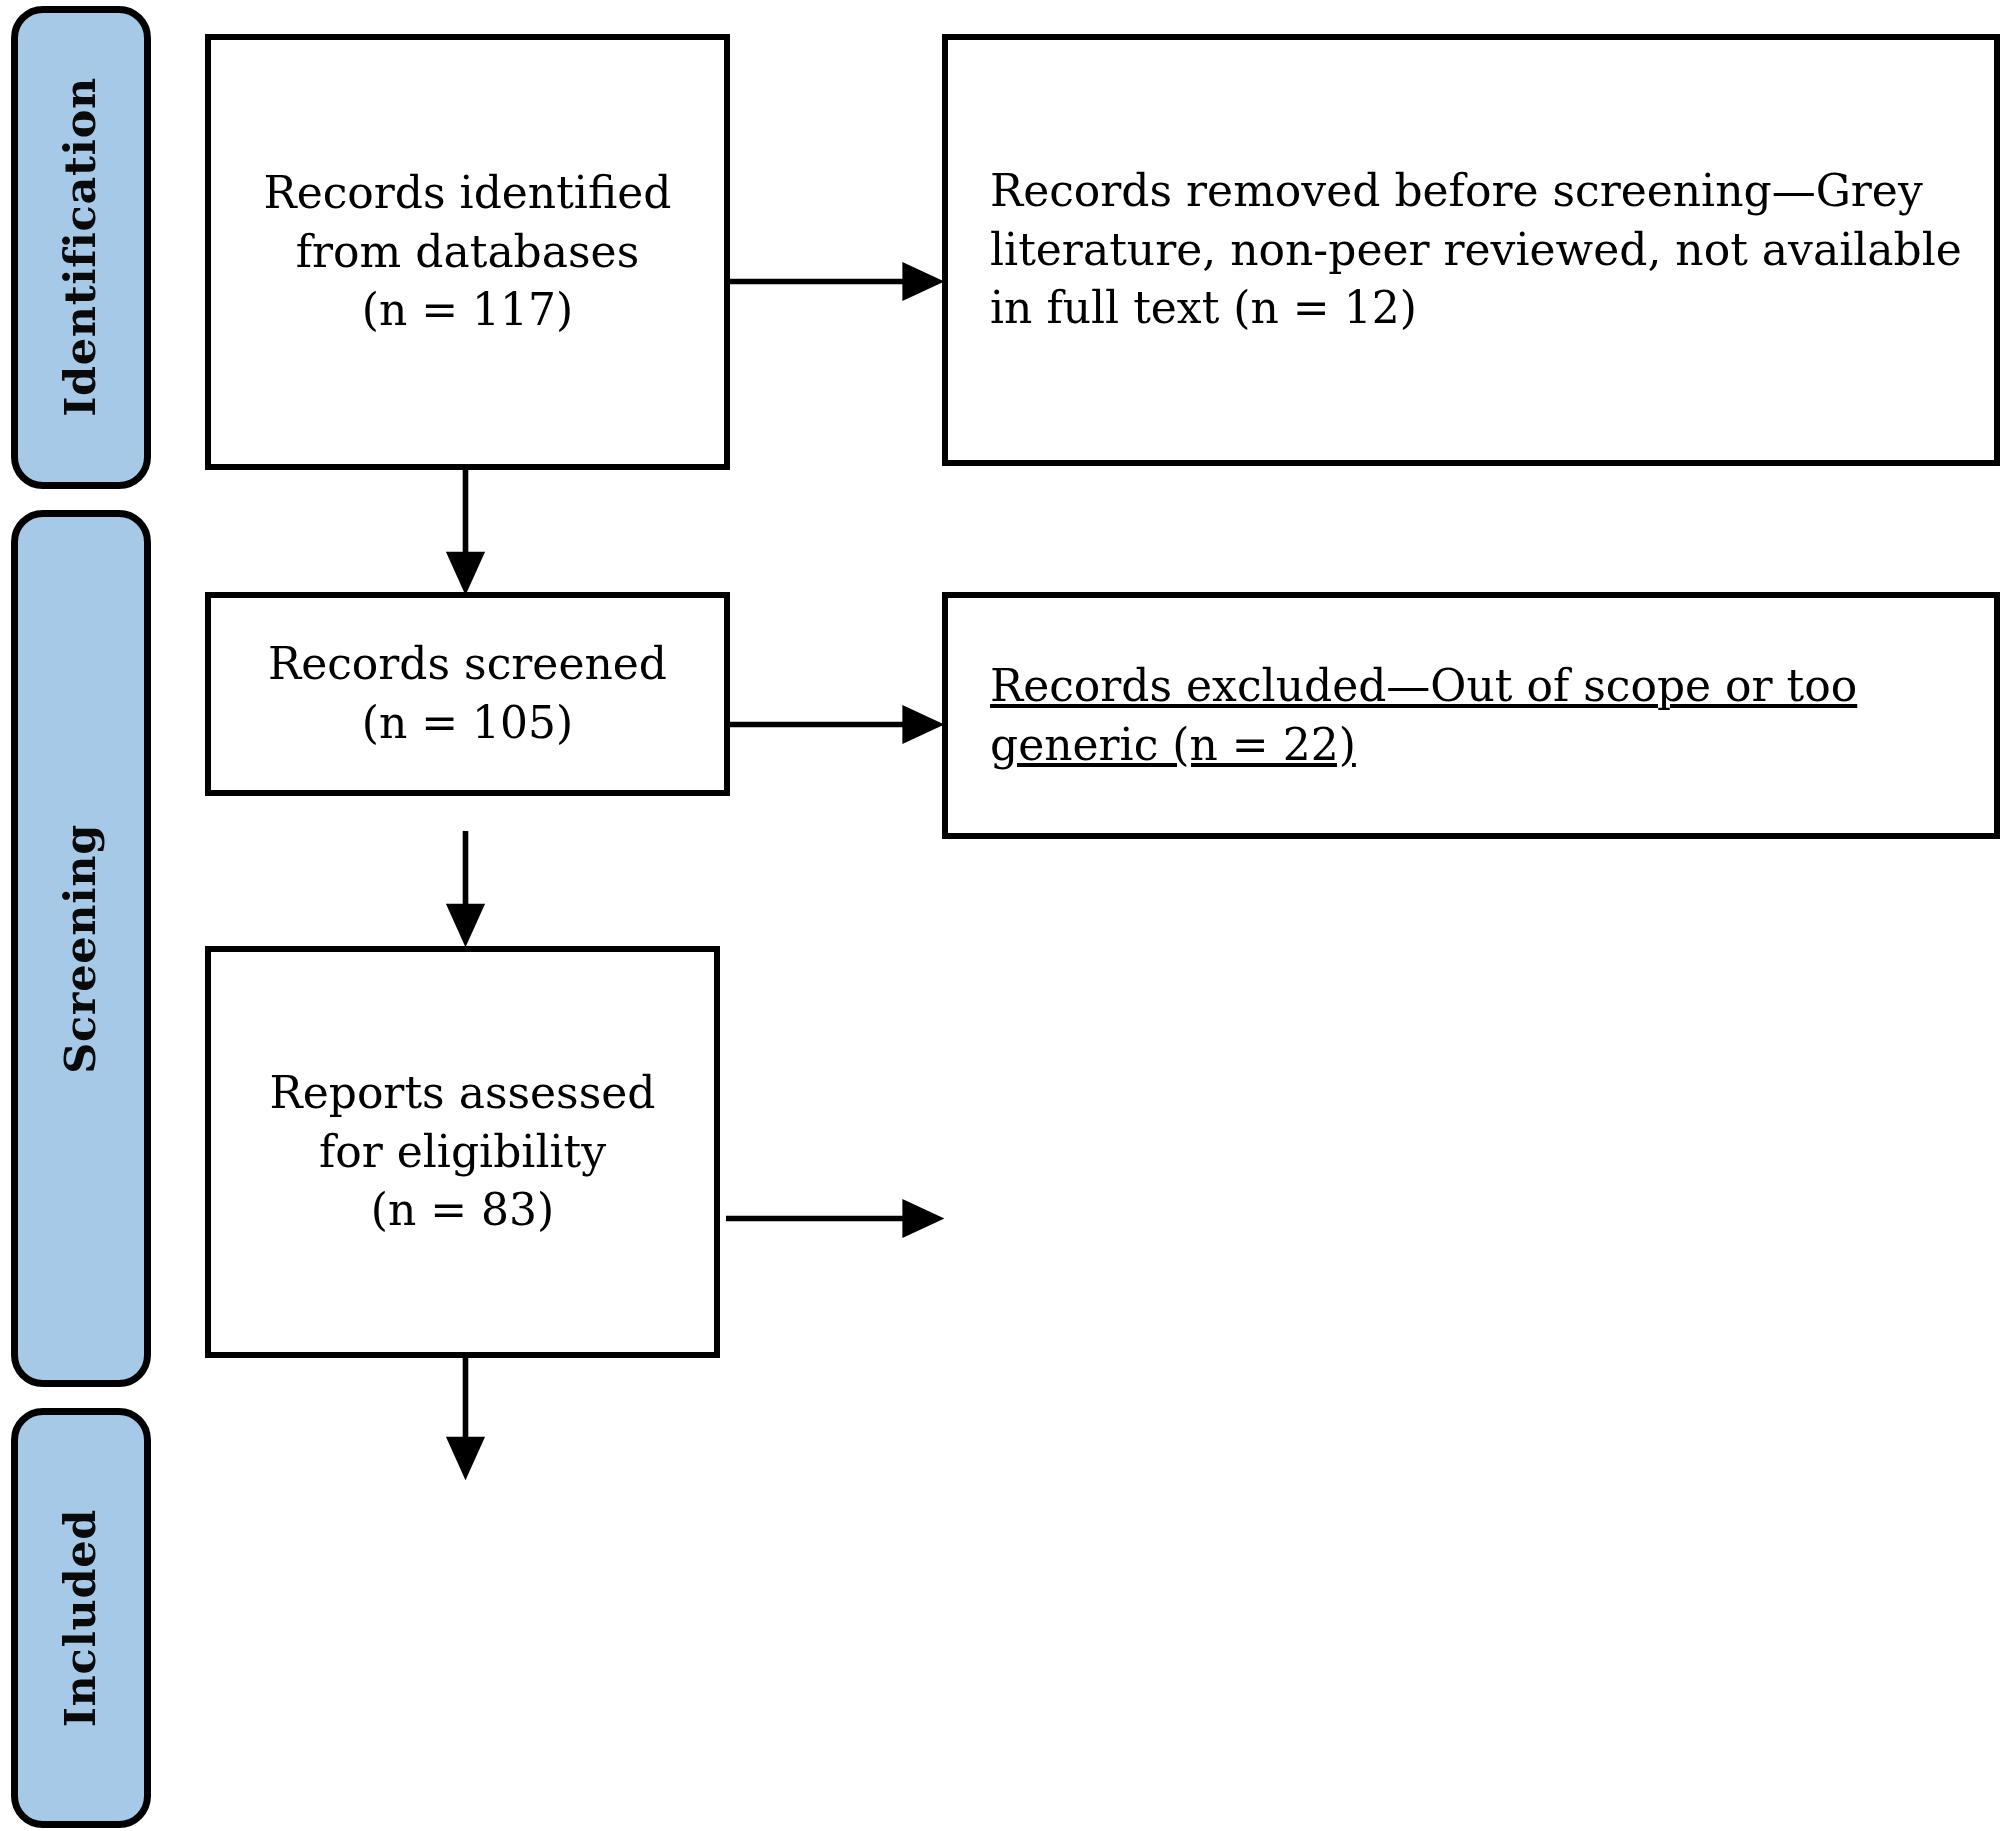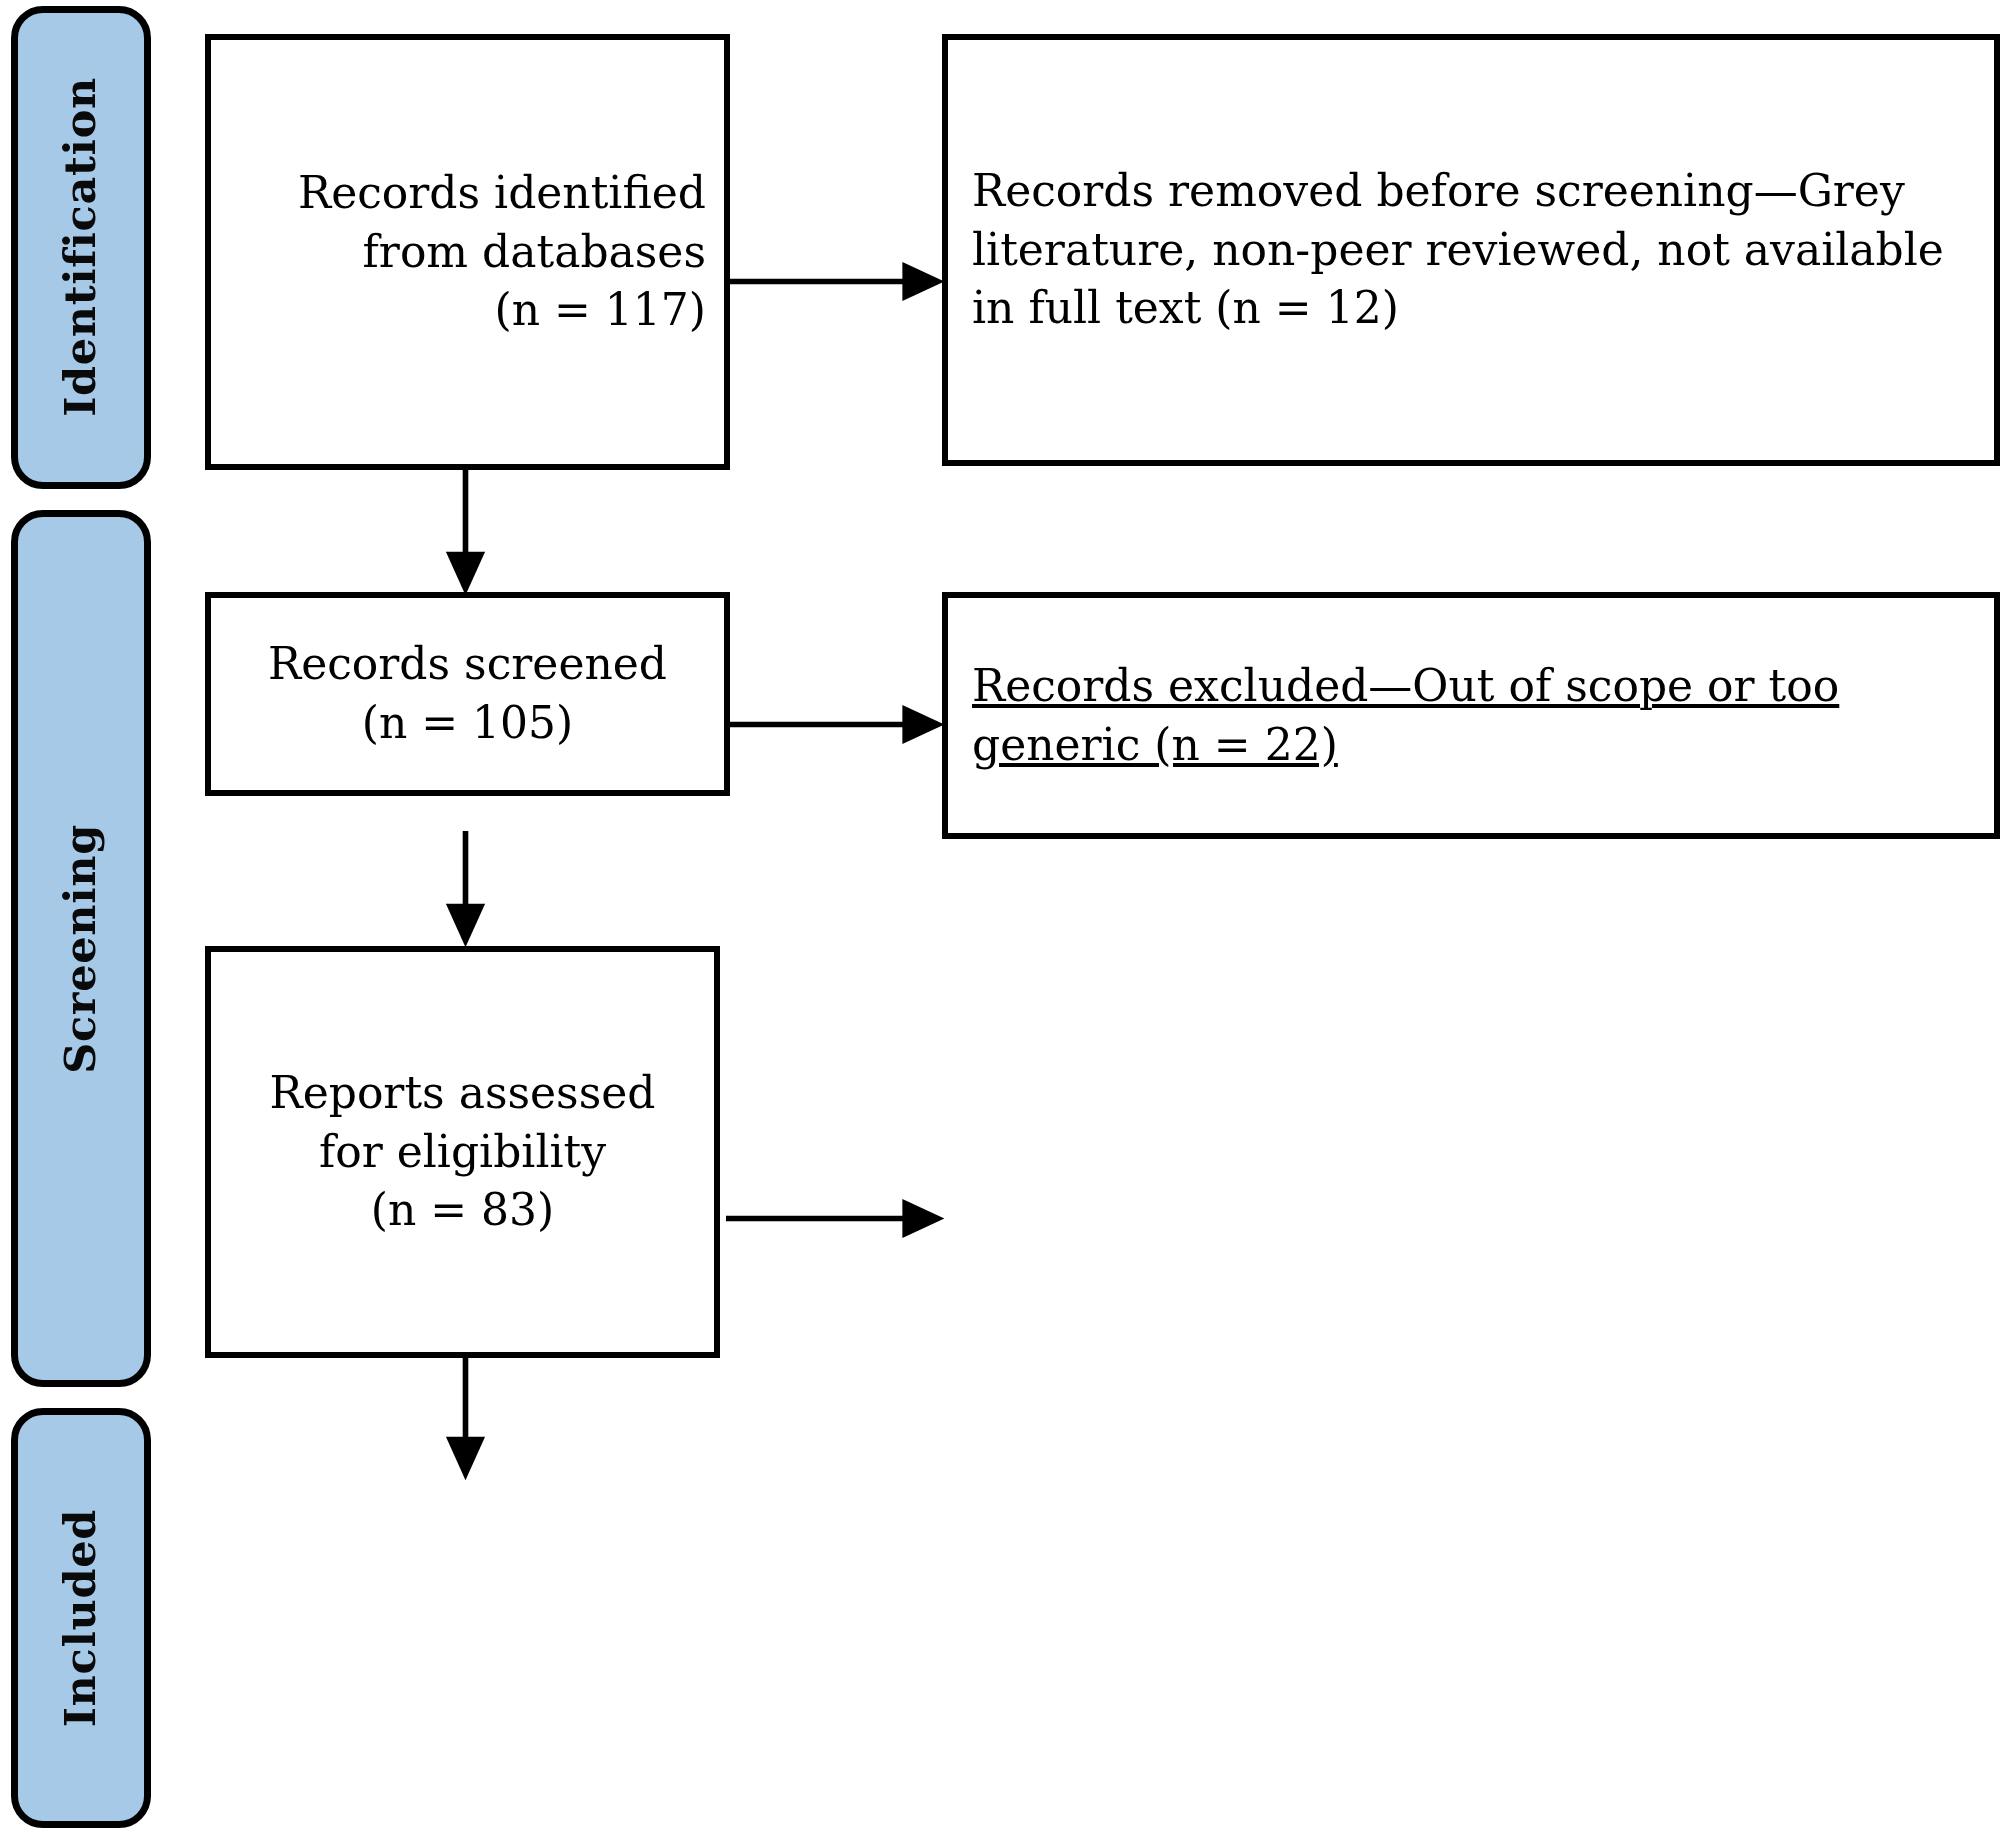--- a/index.html
+++ b/index.html
@@ -49,20 +49,21 @@
     display: flex;
     align-items: center;
   }
   .flow-box.center {
     justify-content: center;
     text-align: center;
   }
   .flow-box.left-align {
     justify-content: flex-end;
     text-align: left;
+    padding-left: 18px;
   }
   .box-text {
     font-size: 44px;
     line-height: 1.34;
     color: #000000;
     white-space: pre-line;
     width: 100%;
   }
   .flow-box.center .box-text { padding: 0 18px; }
   .flow-box.left-align .box-text { padding: 0 24px; }
@@ -83,21 +84,21 @@
   </div>
 
   <div class="stage-band" style="left:10.5px; top:510px; width:140px; height:877px;">
     <span class="stage-label">Screening</span>
   </div>
 
   <div class="stage-band" style="left:10.5px; top:1408px; width:140px; height:420px;">
     <span class="stage-label">Included</span>
   </div>
 
-  <div class="flow-box center" style="left:205px; top:34px; width:525px; height:436px;text-align:right;">
+  <div class="flow-box center" style="left:205px; top:34px; width:525px; height:436px;">
     <div class="box-text">Records identified
 from databases
 (n = 117)</div>
   </div>
 
   <div class="flow-box left-align" style="left:942px; top:34px; width:1058px; height:432px;">
     <div class="box-text">Records removed before screening—Grey literature, non-peer reviewed, not available in full text (n = 12)</div>
   </div>
 
   <div class="conn" style="left:726px; top:259px; width:224px; height:45px;">

